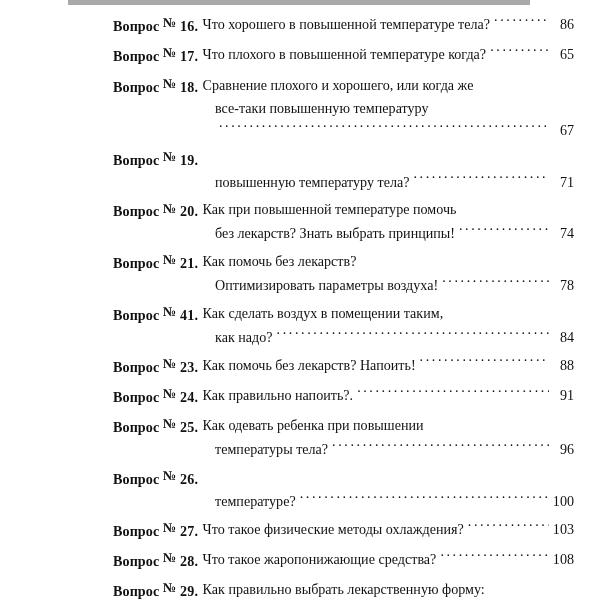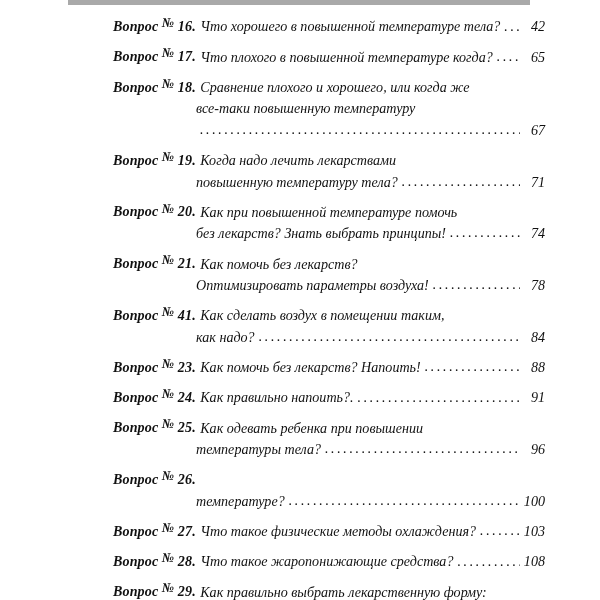--- a/index.html
+++ b/index.html
@@ -47,30 +47,30 @@
     display: block;
     margin: 0 0 6.5px 0;
     padding: 0;
     font-size: 14.1px;
     line-height: 21.4px;
   }
 
   
   .entry-line {
     display: flex;
-    align-items: flex-end;
+    align-items: flex-start;
     padding-left: 113px;
-    padding-right: 55px;
+    padding-right: 26px;
     white-space: nowrap;
-    font-style: italic;
   }
 
   
   .entry-line.cont {
     padding-left: 196px;
+    margin-left: 19px;
   }
 
   .label {
     font-weight: bold;
     letter-spacing: 0.1px;
     flex: 0 0 auto;
     margin-right: 4.5px;
   }
 
   .numero {
@@ -115,21 +115,21 @@
 
 <div class="top-band"></div>
 
 <div class="page">
   <div class="toc" id="toc-root">
       <div class="toc-entry">
         <div class="entry-line">
           <span class="label"><span>Вопрос </span><span class="numero">№</span><span> 16.</span></span>
           <span class="title">Что хорошего в повышенной температуре тела?</span>
           <span class="leader"></span>
-          <span class="pageno">42</span>
+          <span class="pageno">86</span>
         </div>
       </div>
       <div class="toc-entry">
         <div class="entry-line">
           <span class="label"><span>Вопрос </span><span class="numero">№</span><span> 17.</span></span>
           <span class="title">Что плохого в повышенной температуре когда?</span>
           <span class="leader"></span>
           <span class="pageno">65</span>
         </div>
       </div>
@@ -142,21 +142,20 @@
           <span class="title">все-таки повышенную температуру</span>
         </div>
         <div class="entry-line cont">
           <span class="leader"></span>
           <span class="pageno">67</span>
         </div>
       </div>
       <div class="toc-entry">
         <div class="entry-line">
           <span class="label"><span>Вопрос </span><span class="numero">№</span><span> 19.</span></span>
-          <span class="title">Когда надо лечить лекарствами</span>
         </div>
         <div class="entry-line cont">
           <span class="title">повышенную температуру тела?</span>
           <span class="leader"></span>
           <span class="pageno">71</span>
         </div>
       </div>
       <div class="toc-entry">
         <div class="entry-line">
           <span class="label"><span>Вопрос </span><span class="numero">№</span><span> 20.</span></span>

